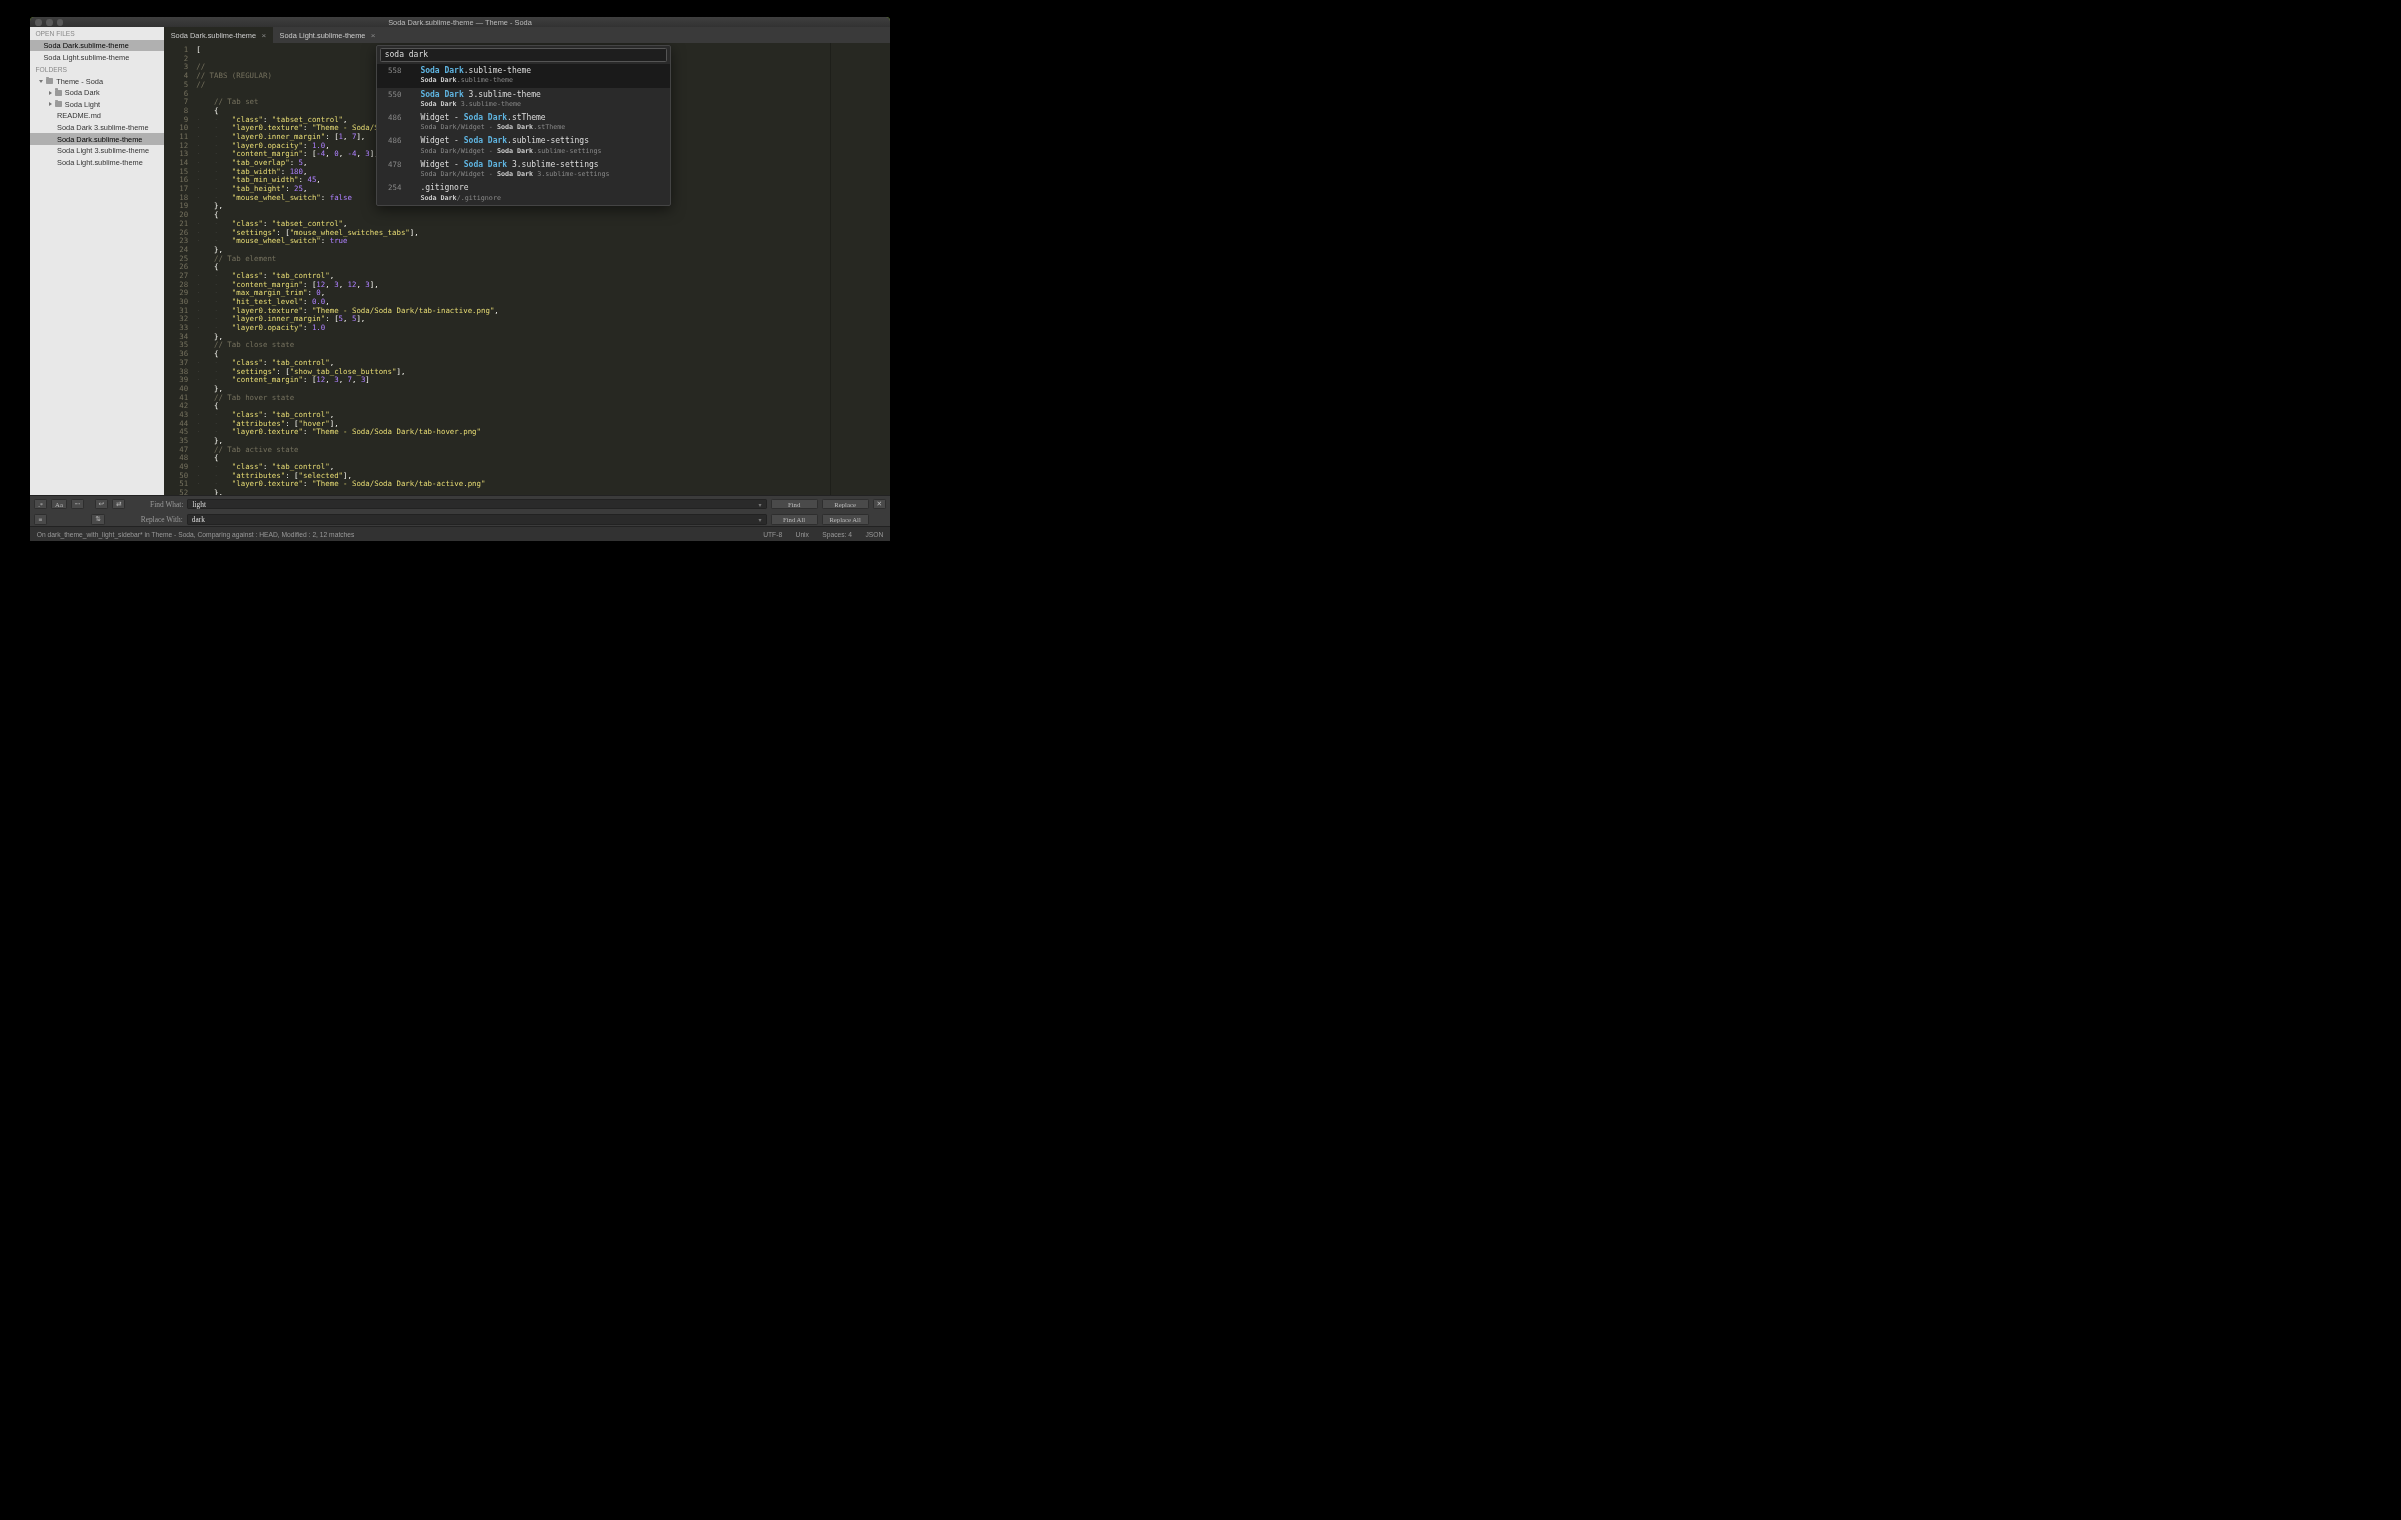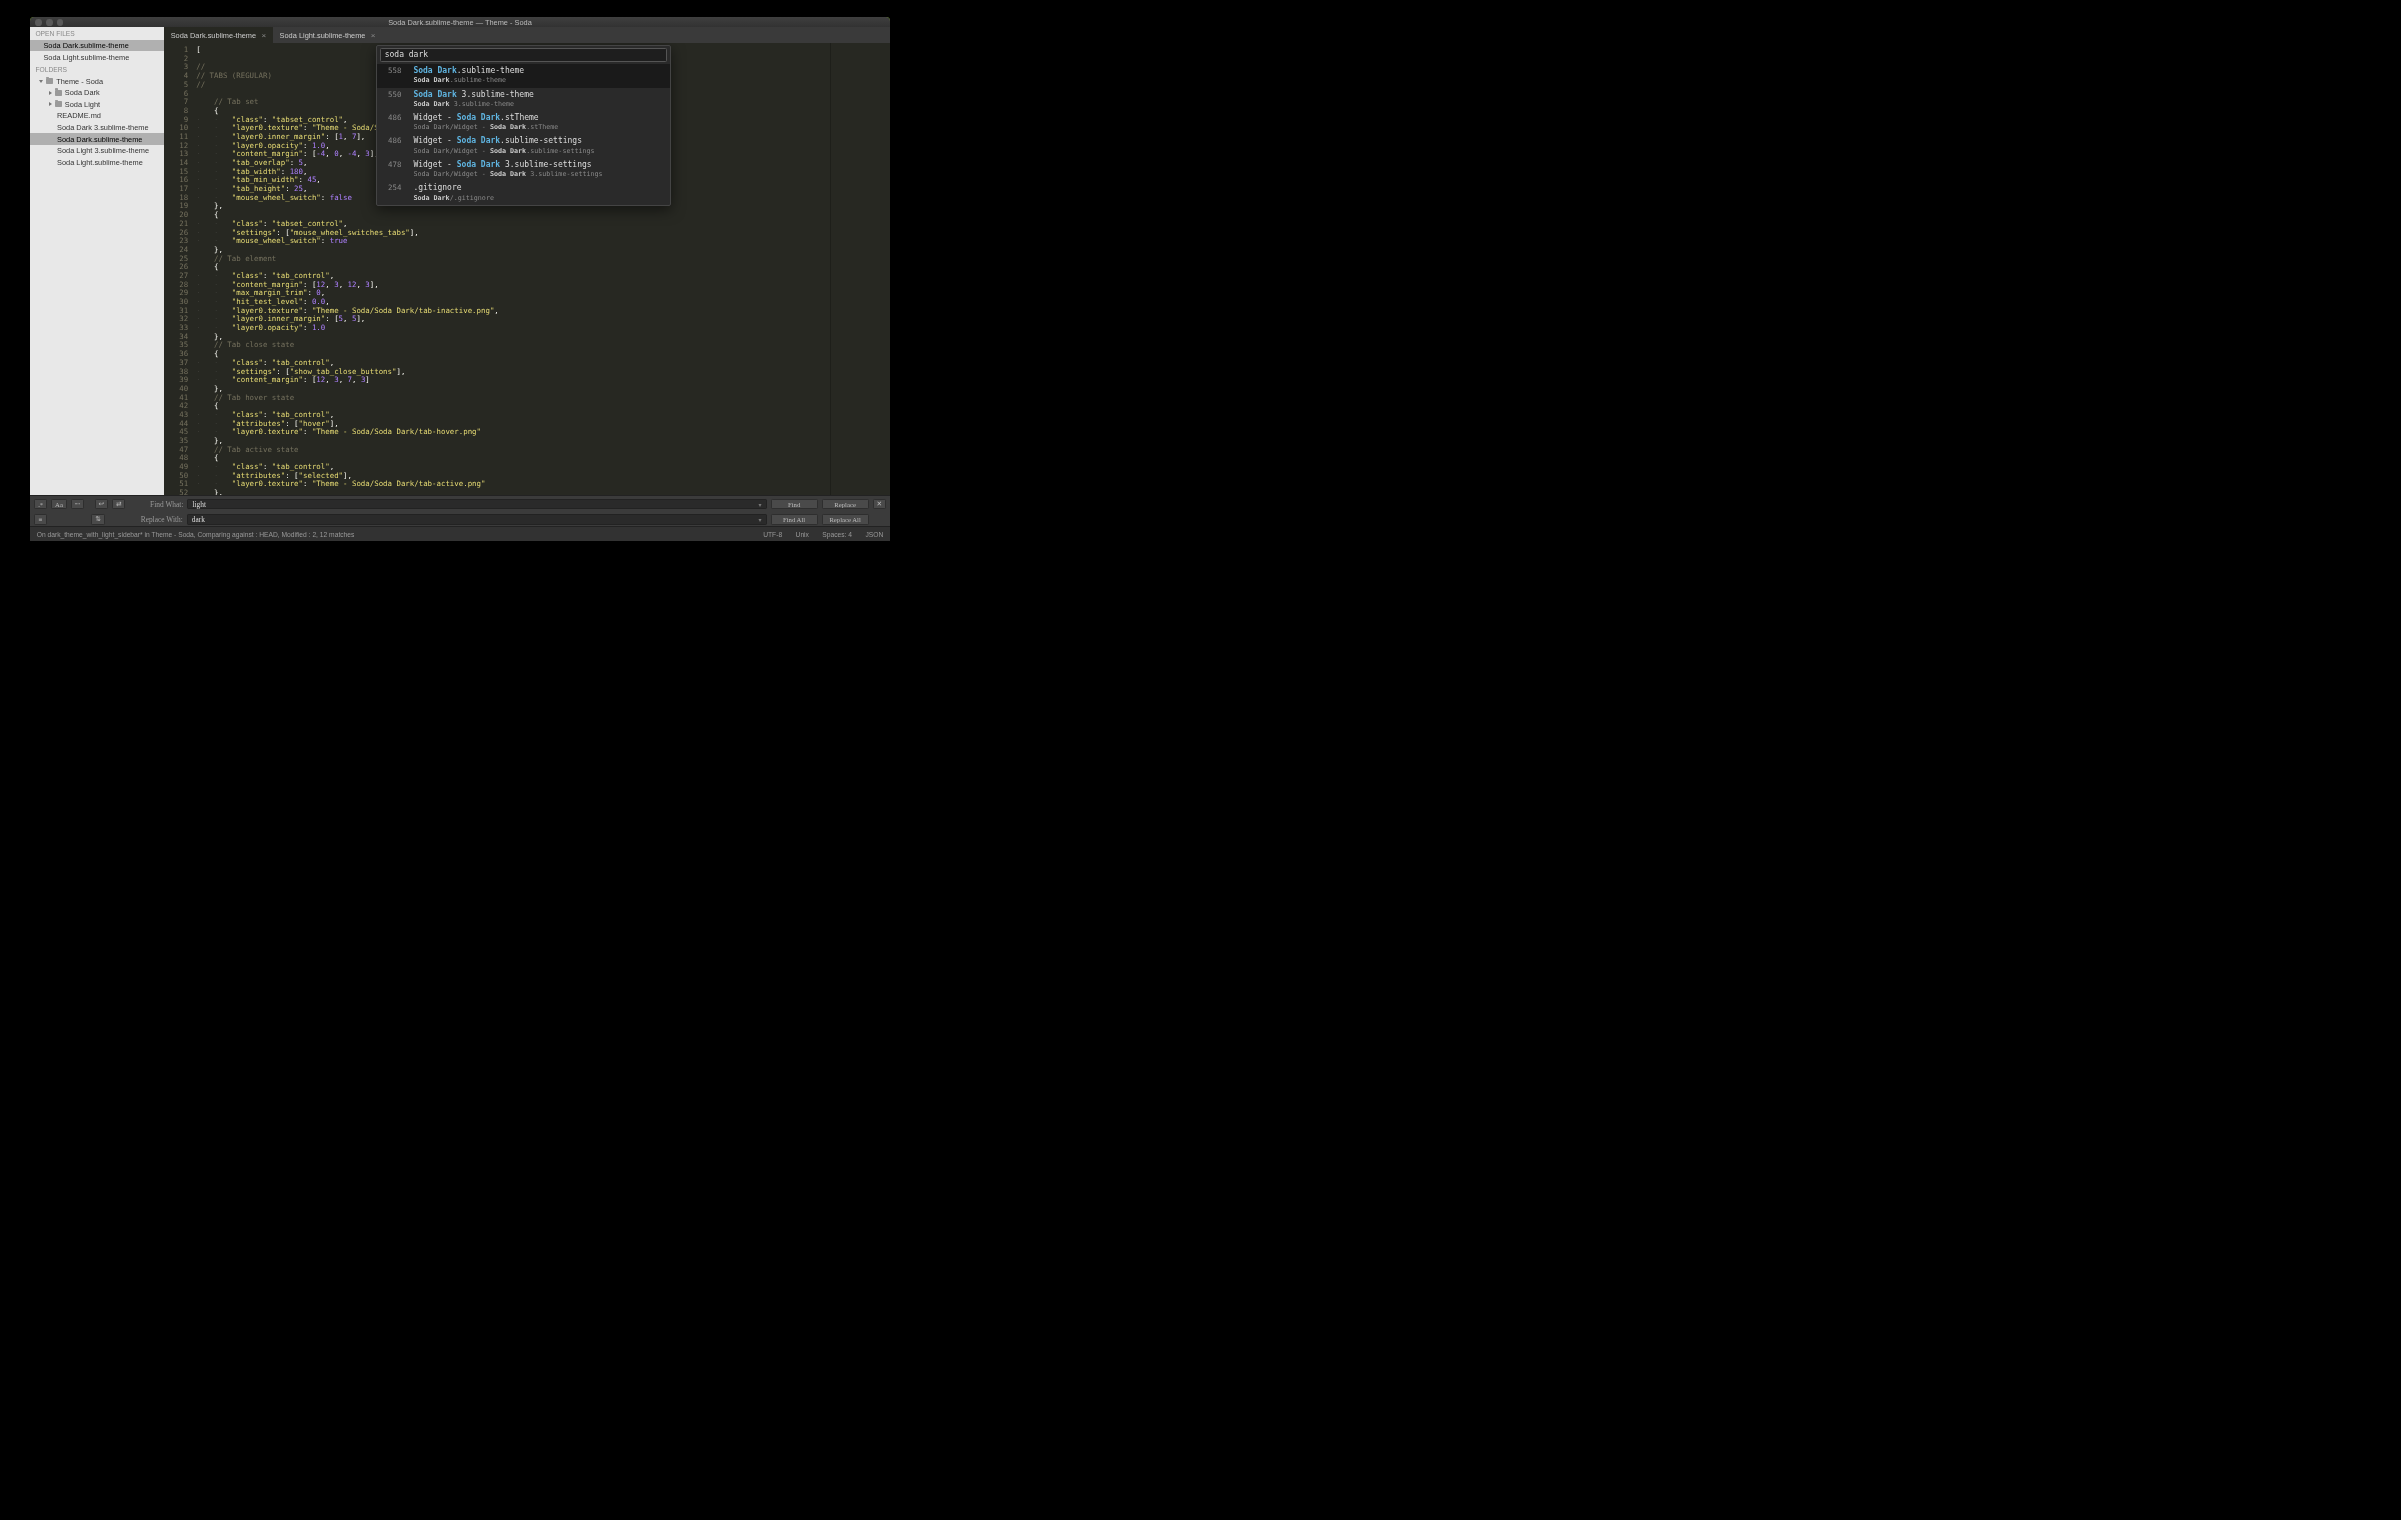--- a/index.html
+++ b/index.html
@@ -128,21 +128,21 @@
   border: 0.7px solid #555;
   color: #ddd;
   padding: 1.3px 4px;
   font-size: 8px;
   border-radius: 1.3px;
 }
 .goto-list { }
 .goto-item {
   padding: 2.7px 5.4px 2.7px 5.4px;
   display: flex;
-  gap: 12px;
+  gap: 19px;
 }
 .goto-item.sel { background: #1a1a1a; }
 .goto-score { color: #888; font-size: 7.4px; width: 19px; text-align:right; flex-shrink:0;}
 .goto-text { font-size: 8px; color: #ddd; }
 .goto-text .hl { color: #5fb4e0; font-weight: bold; }
 .goto-sub { font-size: 6.7px; color: #888; margin-top: 0.7px;}
 .goto-sub .hl { color: #ccc; font-weight: bold; }
 .findbar {
   height: 31px;
   background: #3b3b3b;

